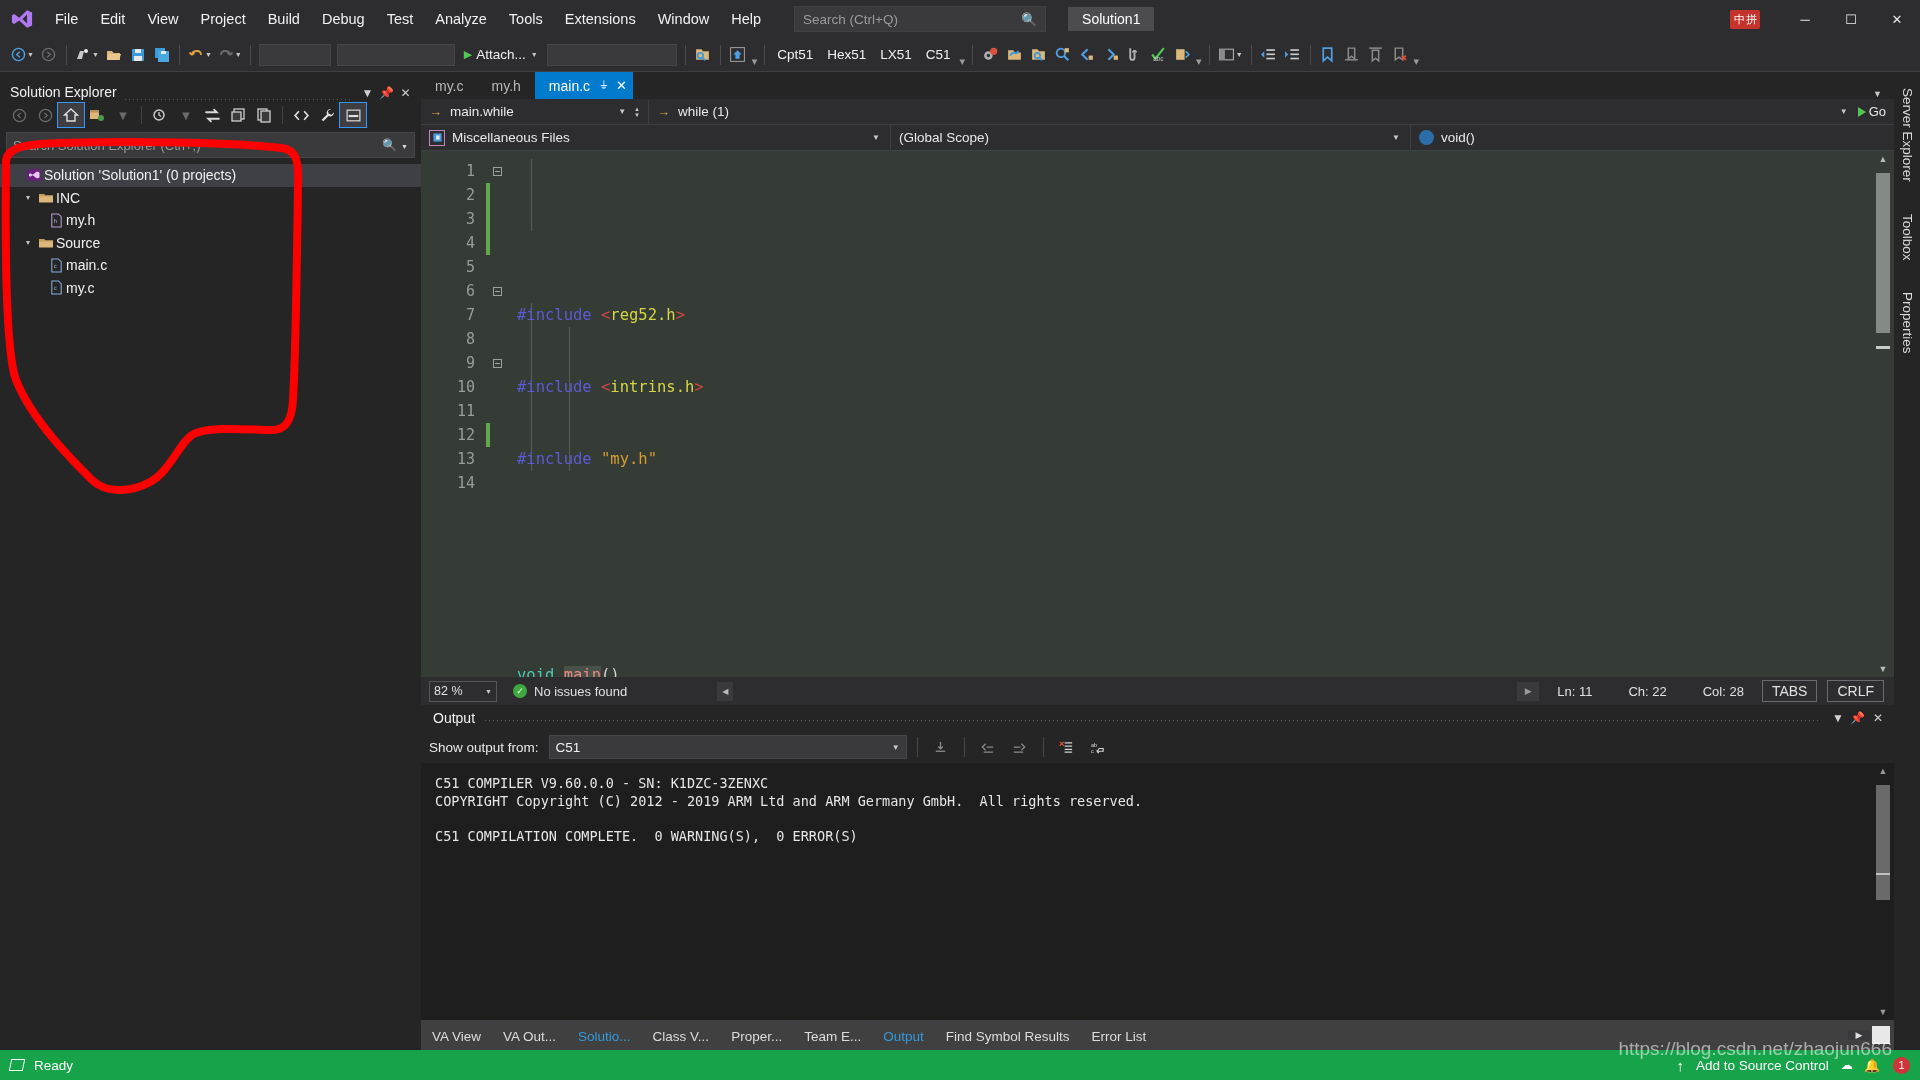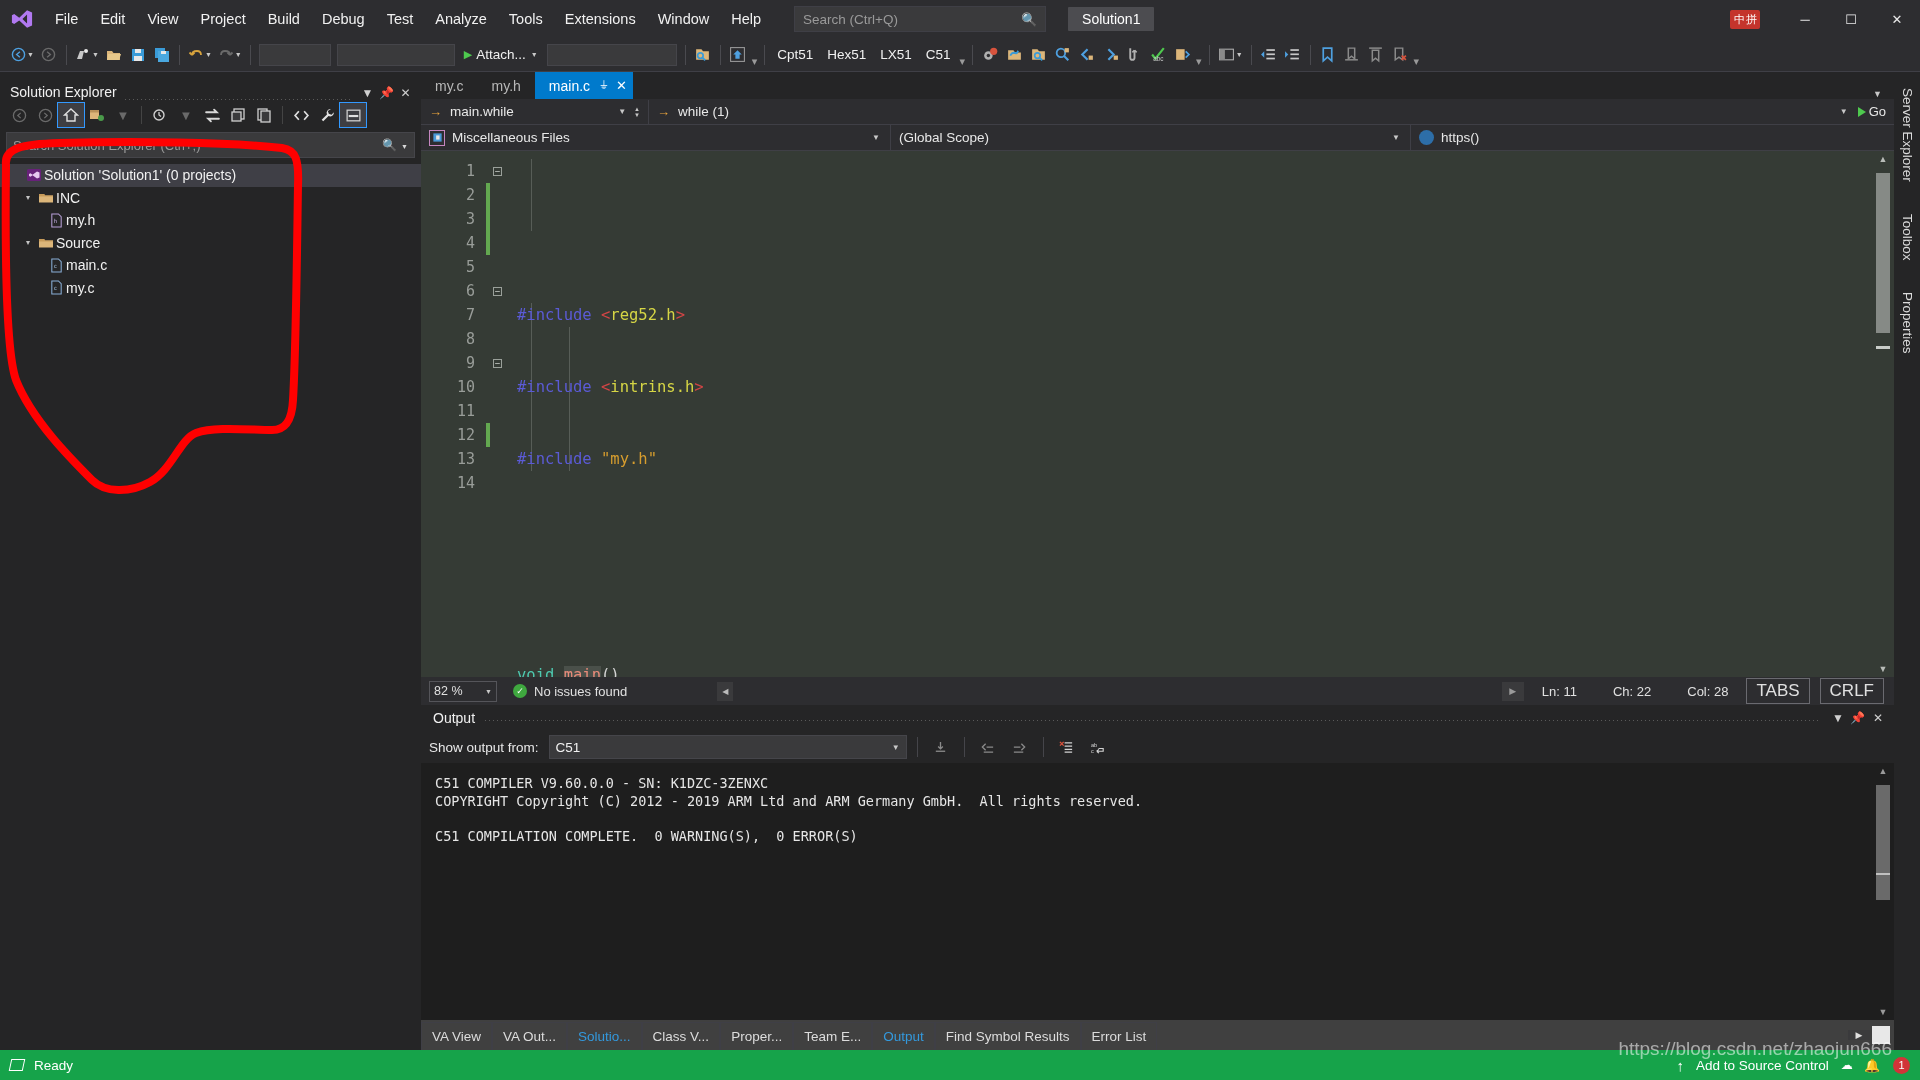--- a/index.html
+++ b/index.html
@@ -166,21 +166,21 @@
   .zoom-combo .dd { margin-left: auto; font-size: 7px; color: #c8c8c8; }
   .issues { display: flex; align-items: center; gap: 7px; margin-left: 16px; }
   .ok-circle { width: 14px; height: 14px; border-radius: 50%; background: #3fa83f;
     display: flex; align-items: center; justify-content: center; color: #fff; font-size: 9px; }
   .nav-mini { width: 16px; height: 19px; background: #3a3a3c; margin-left: 90px;
     display:flex; align-items:center; justify-content:center; color:#bbb; font-size:8px; }
   .edstat-right { margin-left: auto; display: flex; align-items: center; gap: 0; }
   .edstat-right .fwd { width: 22px; text-align:center; color:#9a9a9a; font-size:9px; background:#3a3a3c; height:19px;
     display:flex;align-items:center;justify-content:center;}
   .lnchcol { padding: 0 18px; font-size: 13px; }
-  .boxed { border: 1px solid #6a6a70; padding: 2px 9px; margin-right: 10px; font-size: 17px; }
+  .boxed { border: 1px solid #6a6a70; padding: 2px 9px; margin-right: 10px; font-size: 14px; }
 
   
   .outpanel { height: 315px; flex: 0 0 315px; background: #1e1e1e; display: flex; flex-direction: column; }
   .out-head { height: 26px; display: flex; align-items: center; padding: 0 6px 0 12px; background:#252526;}
   .out-title { font-size: 14px; color: #f1f1f1; }
   .out-dots { flex: 1; margin: 4px 10px 0 10px; height: 1px;
     background-image: repeating-linear-gradient(to right, #5a5a5a 0 1px, transparent 1px 4px); }
   .out-hbtn { width: 20px; text-align: center; color: #d0d0d0; font-size: 12px; }
   .out-tool { height: 32px; display: flex; align-items: center; padding: 0 8px; gap: 6px; background:#252526;}
   .out-tool .lbl { font-size: 13.5px; color: #e8e8e8; margin-right: 4px; }
@@ -672,21 +672,21 @@
           </span>
           <span>Miscellaneous Files</span>
           <span class="dd">▼</span>
         </div>
         <div class="scope-cell sc2">
           <span>(Global Scope)</span>
           <span class="dd">▼</span>
         </div>
         <div class="scope-cell sc3">
           <span class="main-ico"></span>
-          <span>https()</span>
+          <span>void()</span>
         </div>
       </div>
 
       <div class="code-wrap">
         <div class="code-area">
           <div class="gutter-num">
             <div>1</div>
             <div>2</div>
             <div>3</div>
             <div>4</div>

